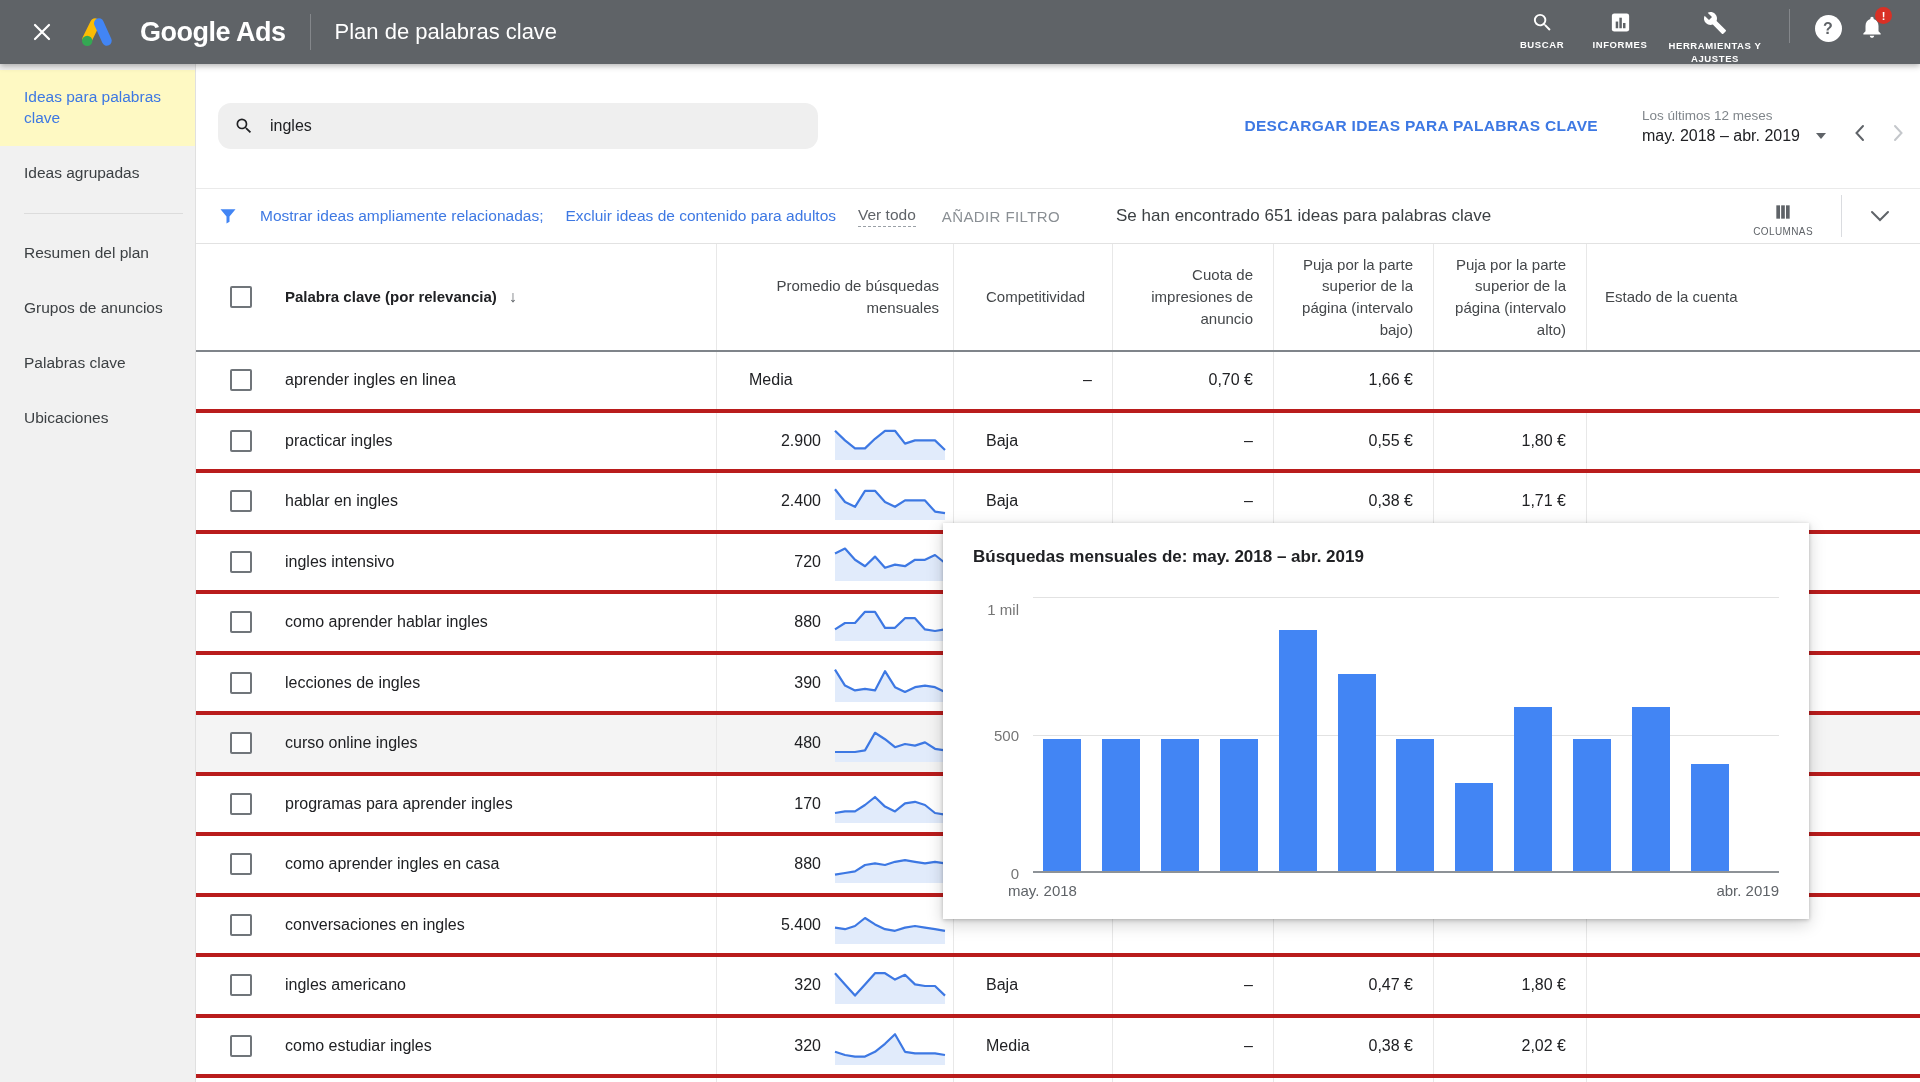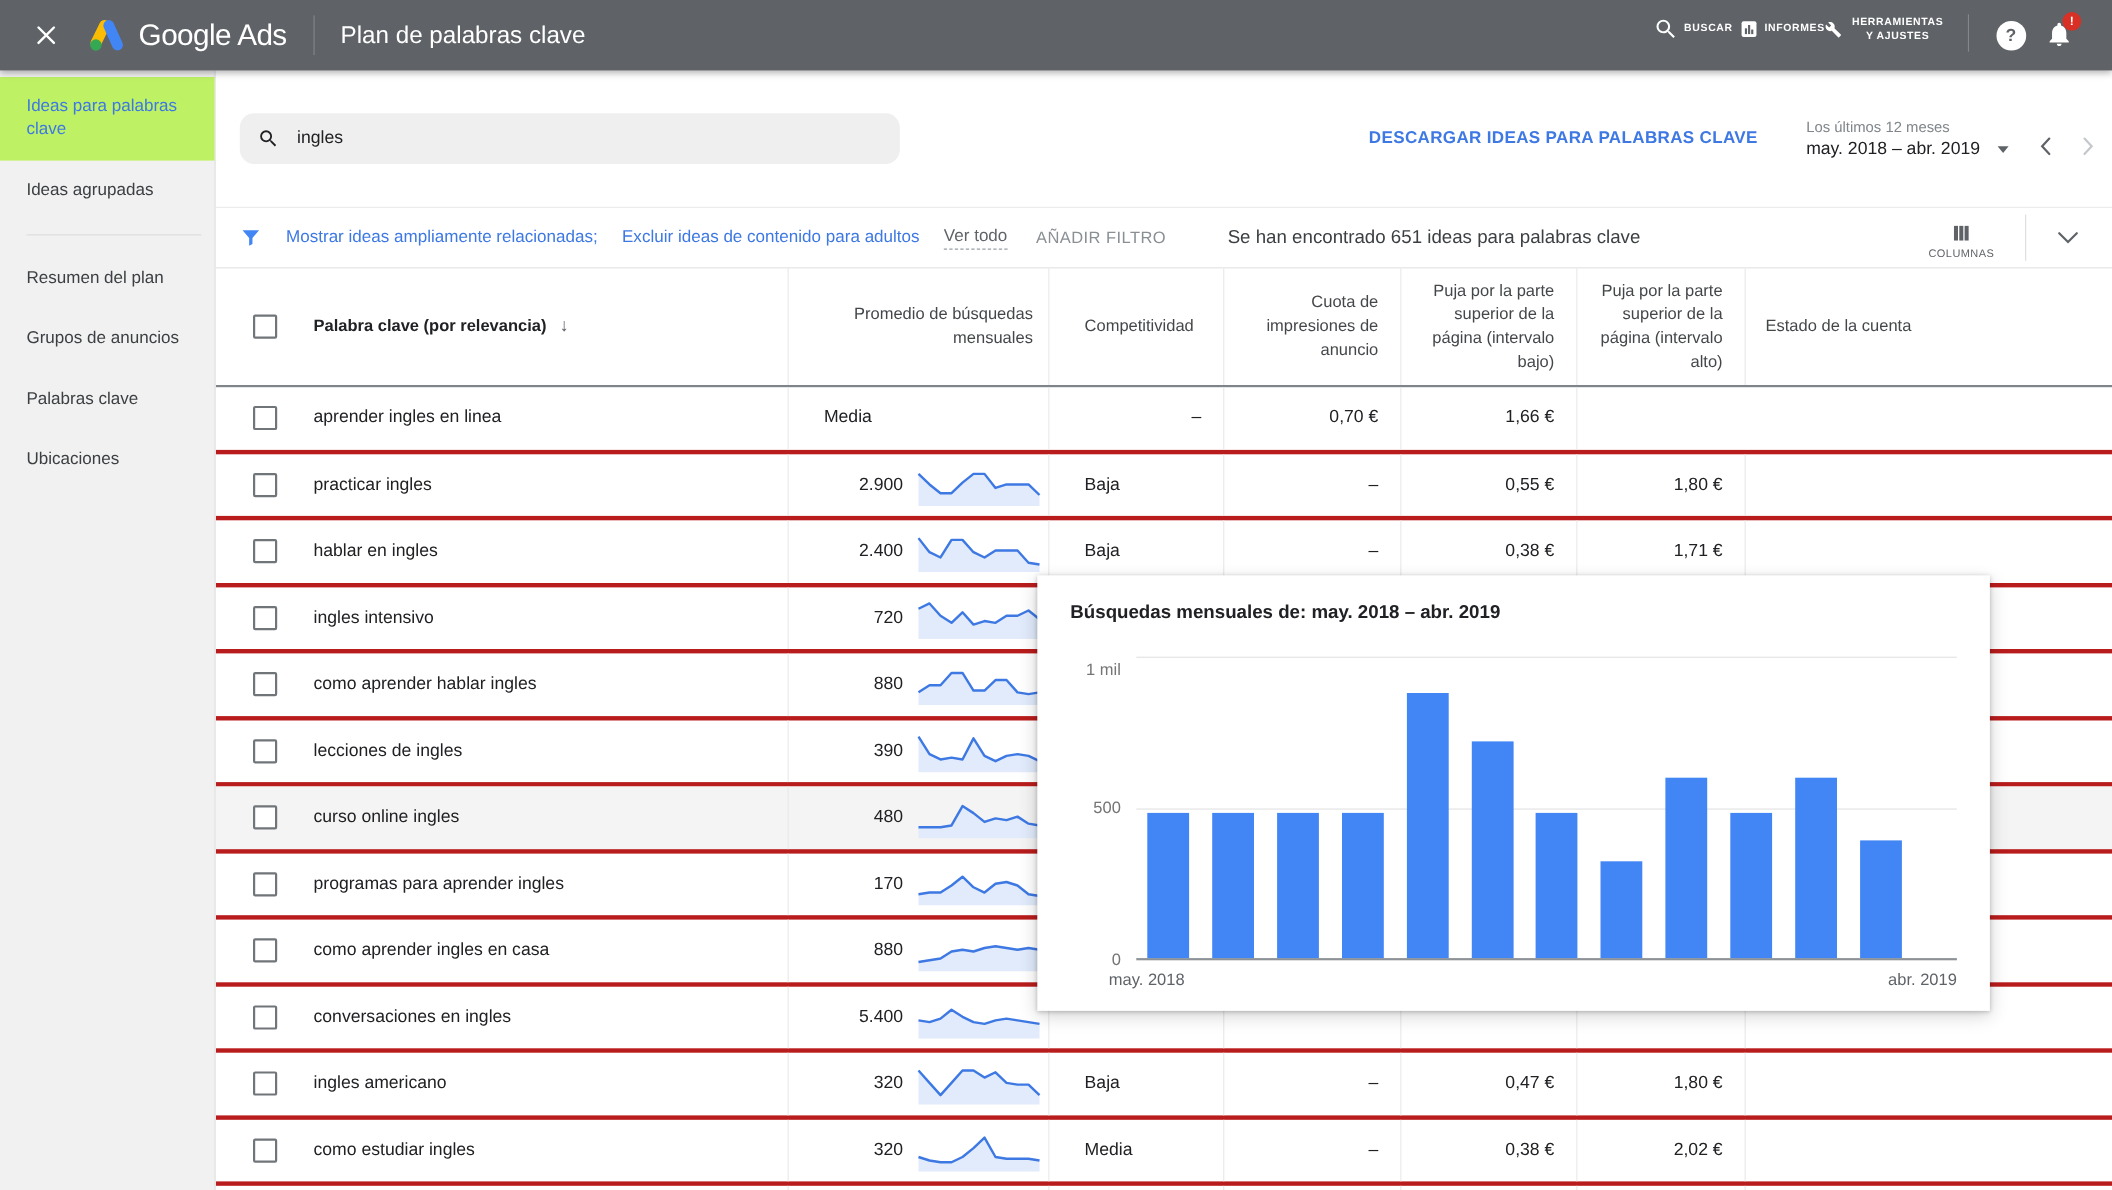--- a/index.html
+++ b/index.html
@@ -4,40 +4,40 @@
 <style>
   html,body{margin:0;padding:0;}
   body{width:1920px;height:1082px;position:relative;overflow:hidden;background:#fff;
        font-family:"Liberation Sans","DejaVu Sans",sans-serif;color:#3c4043;}
   
   .appbar{position:absolute;top:0;left:0;right:0;height:64px;background:#5f6367;display:flex;
           align-items:center;padding:0 0 0 22px;z-index:40;box-shadow:0 2px 6px rgba(0,0,0,.3);}
   .close-btn{background:none;border:none;width:40px;height:40px;display:flex;align-items:center;
              justify-content:center;cursor:pointer;padding:0;}
   .logo{margin-left:16px;display:flex;align-items:center;}
-  .brand{color:#fff;font-size:27px;letter-spacing:-.5px;margin-left:10px;font-weight:400;}
+  .brand{color:#fff;font-size:27px;letter-spacing:-.5px;margin-left:24px;font-weight:700;}
   .vdiv{width:1px;height:36px;background:#84878b;margin:0 24px;}
   .vdiv.short{height:34px;margin:0 18px 14px 18px;}
   .page-title{color:#fff;font-size:22px;font-weight:400;}
   .appbar-right{margin-left:auto;display:flex;align-items:flex-start;padding:10px 24px 0 0;}
-  .appbar-action{display:flex;flex-direction:row;align-items:center;gap:5px;cursor:pointer;
+  .appbar-action{display:flex;flex-direction:column;align-items:center;gap:5px;cursor:pointer;
                  width:78px;padding-top:2px;}
   .appbar-action.tools{width:112px;}
   .action-label{color:#fff;font-size:9.5px;font-weight:700;letter-spacing:.6px;text-align:center;line-height:1.3;}
   .help-btn{width:40px;display:flex;justify-content:center;padding-top:6px;cursor:pointer;}
   .help-circle{width:27px;height:27px;border-radius:50%;background:#fff;color:#5f6367;font-size:16px;
                font-weight:700;display:flex;align-items:center;justify-content:center;}
   .bell{position:relative;width:48px;display:flex;justify-content:center;padding-top:5px;cursor:pointer;}
   .badge{position:absolute;top:-2px;right:4px;width:17px;height:17px;border-radius:50%;background:#d93025;
          color:#fff;font-size:11px;font-weight:700;display:flex;align-items:center;justify-content:center;}
   
   .sidebar{position:absolute;top:64px;left:0;bottom:0;width:196px;background:#f1f1f1;
            border-right:1px solid #e0e0e0;z-index:5;padding-top:6px;box-sizing:border-box;}
   .side-item{padding:17px 24px;font-size:15.5px;line-height:1.35;color:#3c4043;cursor:pointer;}
-  .side-item.active{background:#bef264;color:#3d78e3;}
+  .side-item.active{background:#fef9c3;color:#3d78e3;}
   .side-divider{border-top:1px solid #dcdcdc;margin:12px 12px 12px 24px;}
   
   .main{position:absolute;top:64px;left:196px;right:0;bottom:0;background:#fff;overflow:hidden;}
   .toolbar{height:124px;display:flex;align-items:center;padding:0 16px 0 22px;box-sizing:border-box;}
   .searchbox{width:600px;height:46px;background:#efefef;border-radius:13px;display:flex;align-items:center;
              padding:0 16px;box-sizing:border-box;gap:14px;}
   .searchbox input{flex:1;background:transparent;border:none;outline:none;font-size:16px;color:#202124;
                    font-family:inherit;}
   .download-link{margin-left:auto;color:#3d78e3;font-size:15.5px;font-weight:700;letter-spacing:.3px;
                  text-decoration:none;cursor:pointer;}

